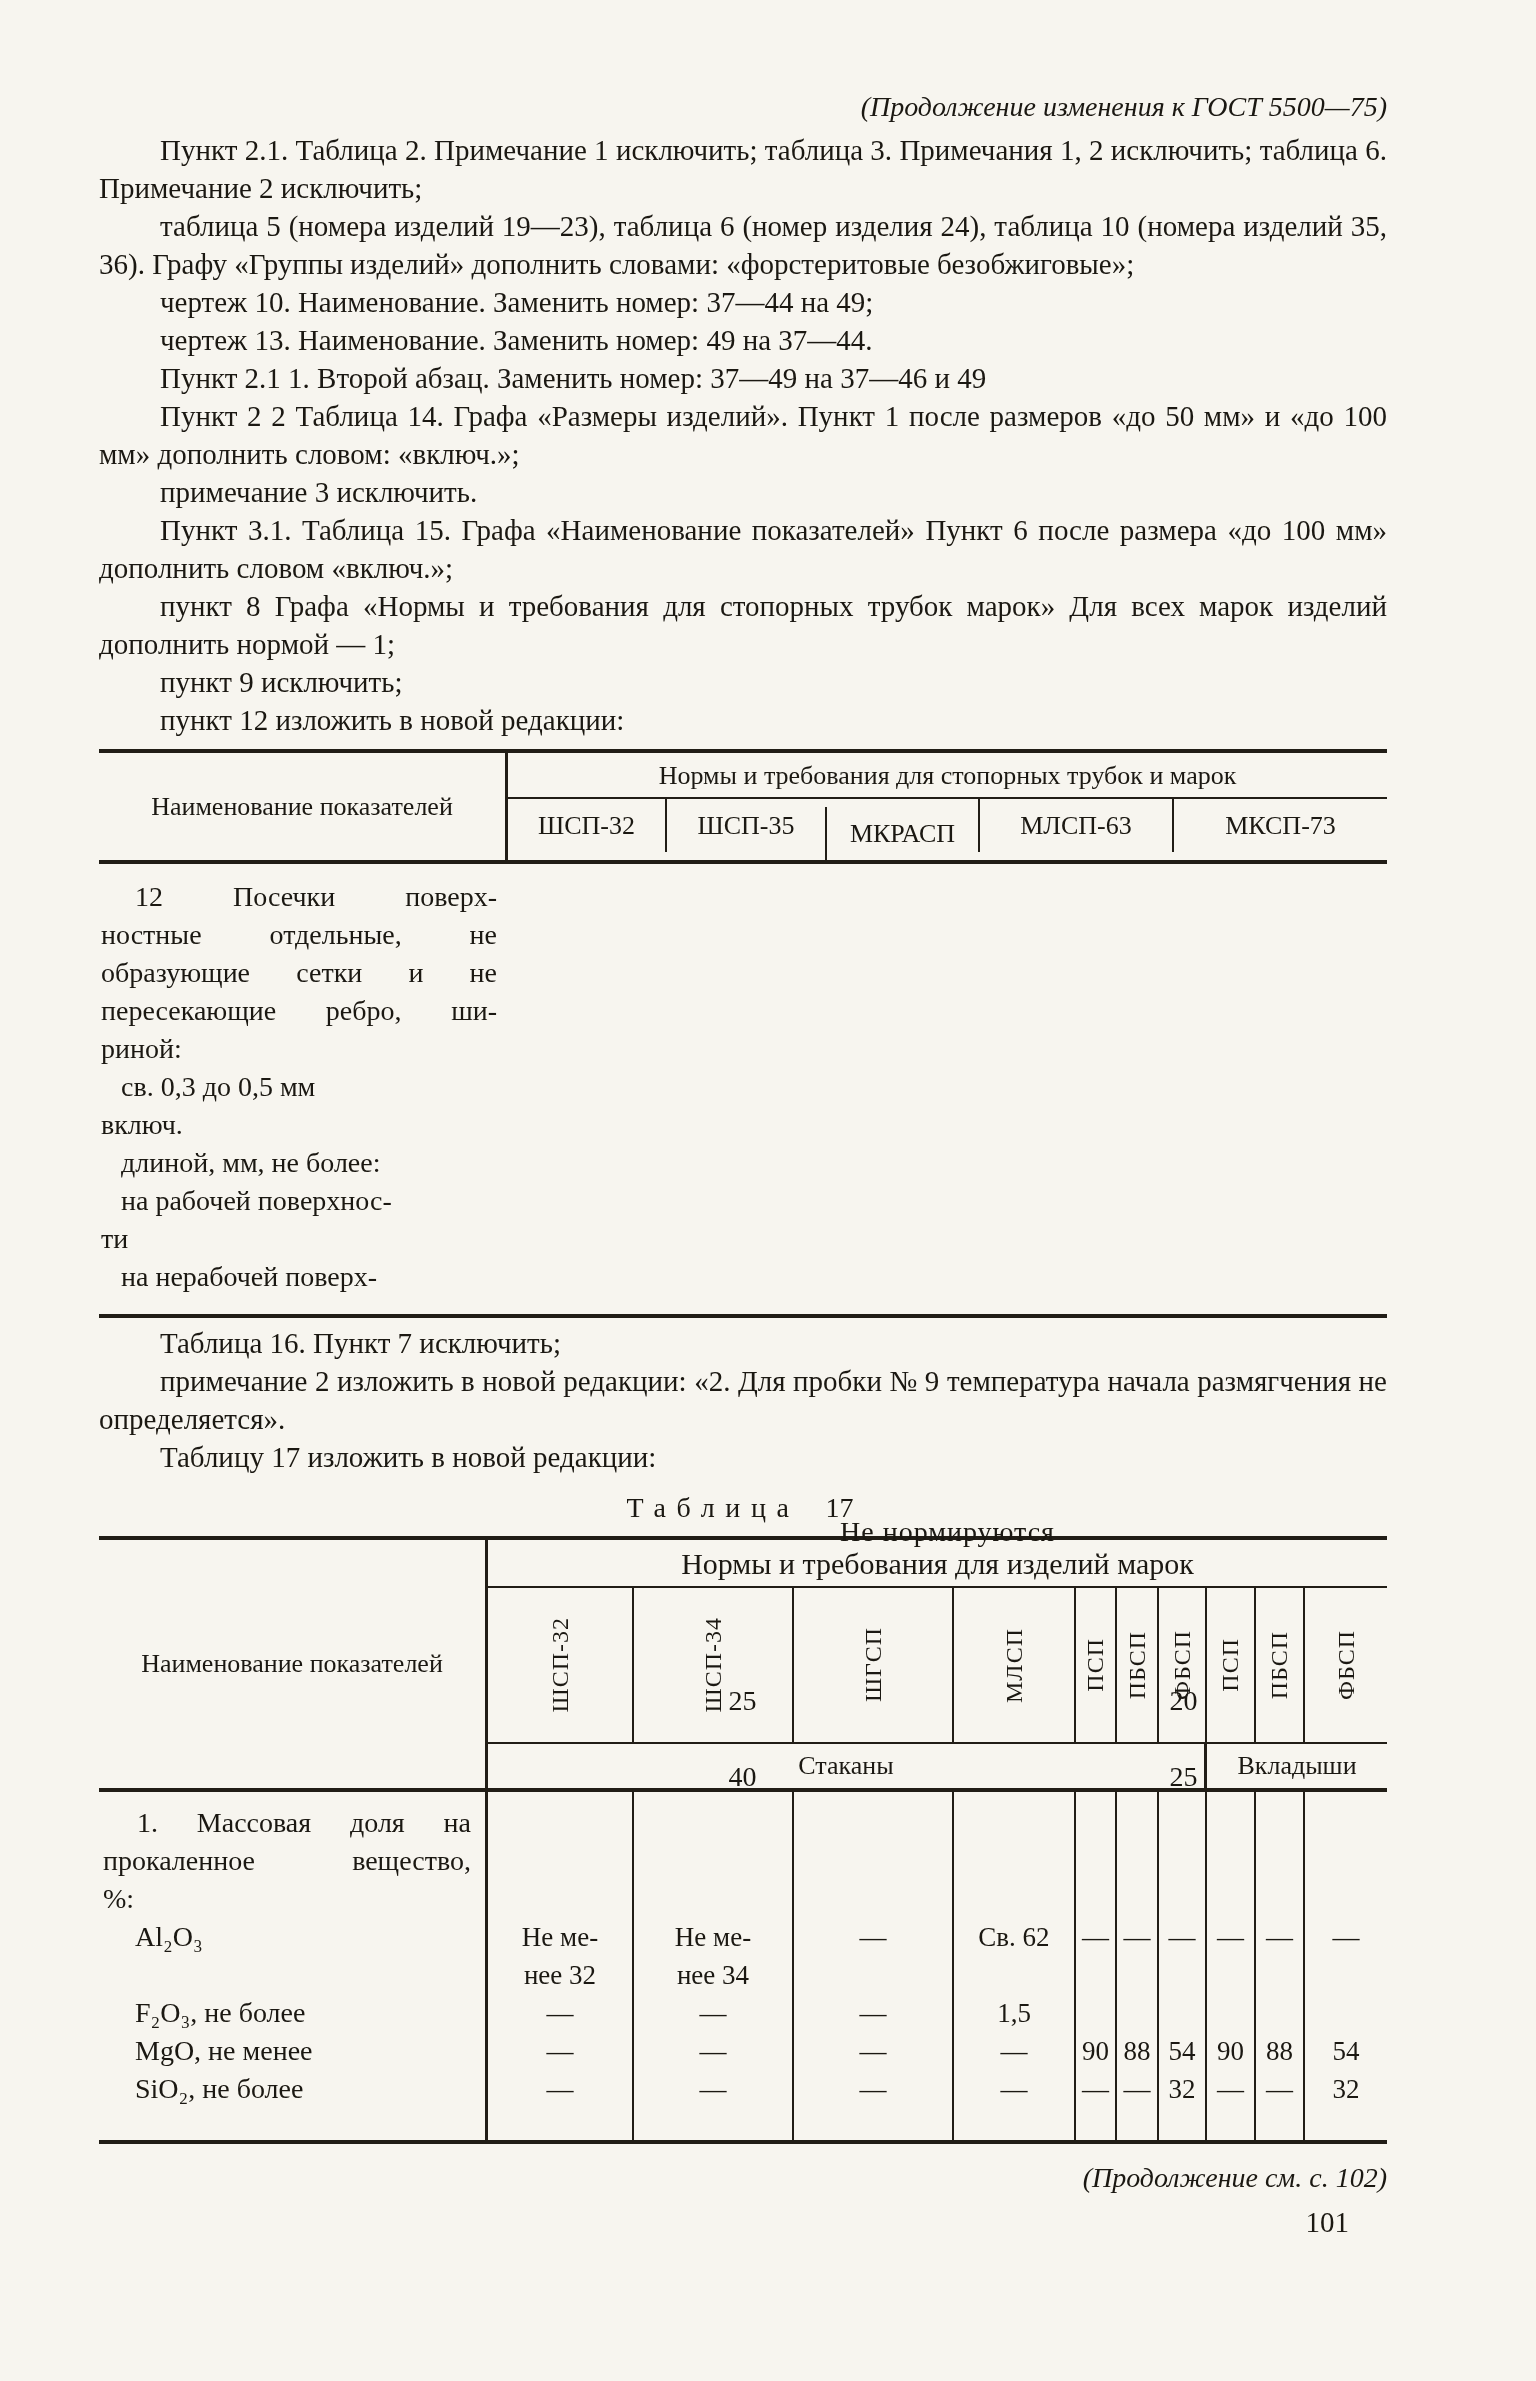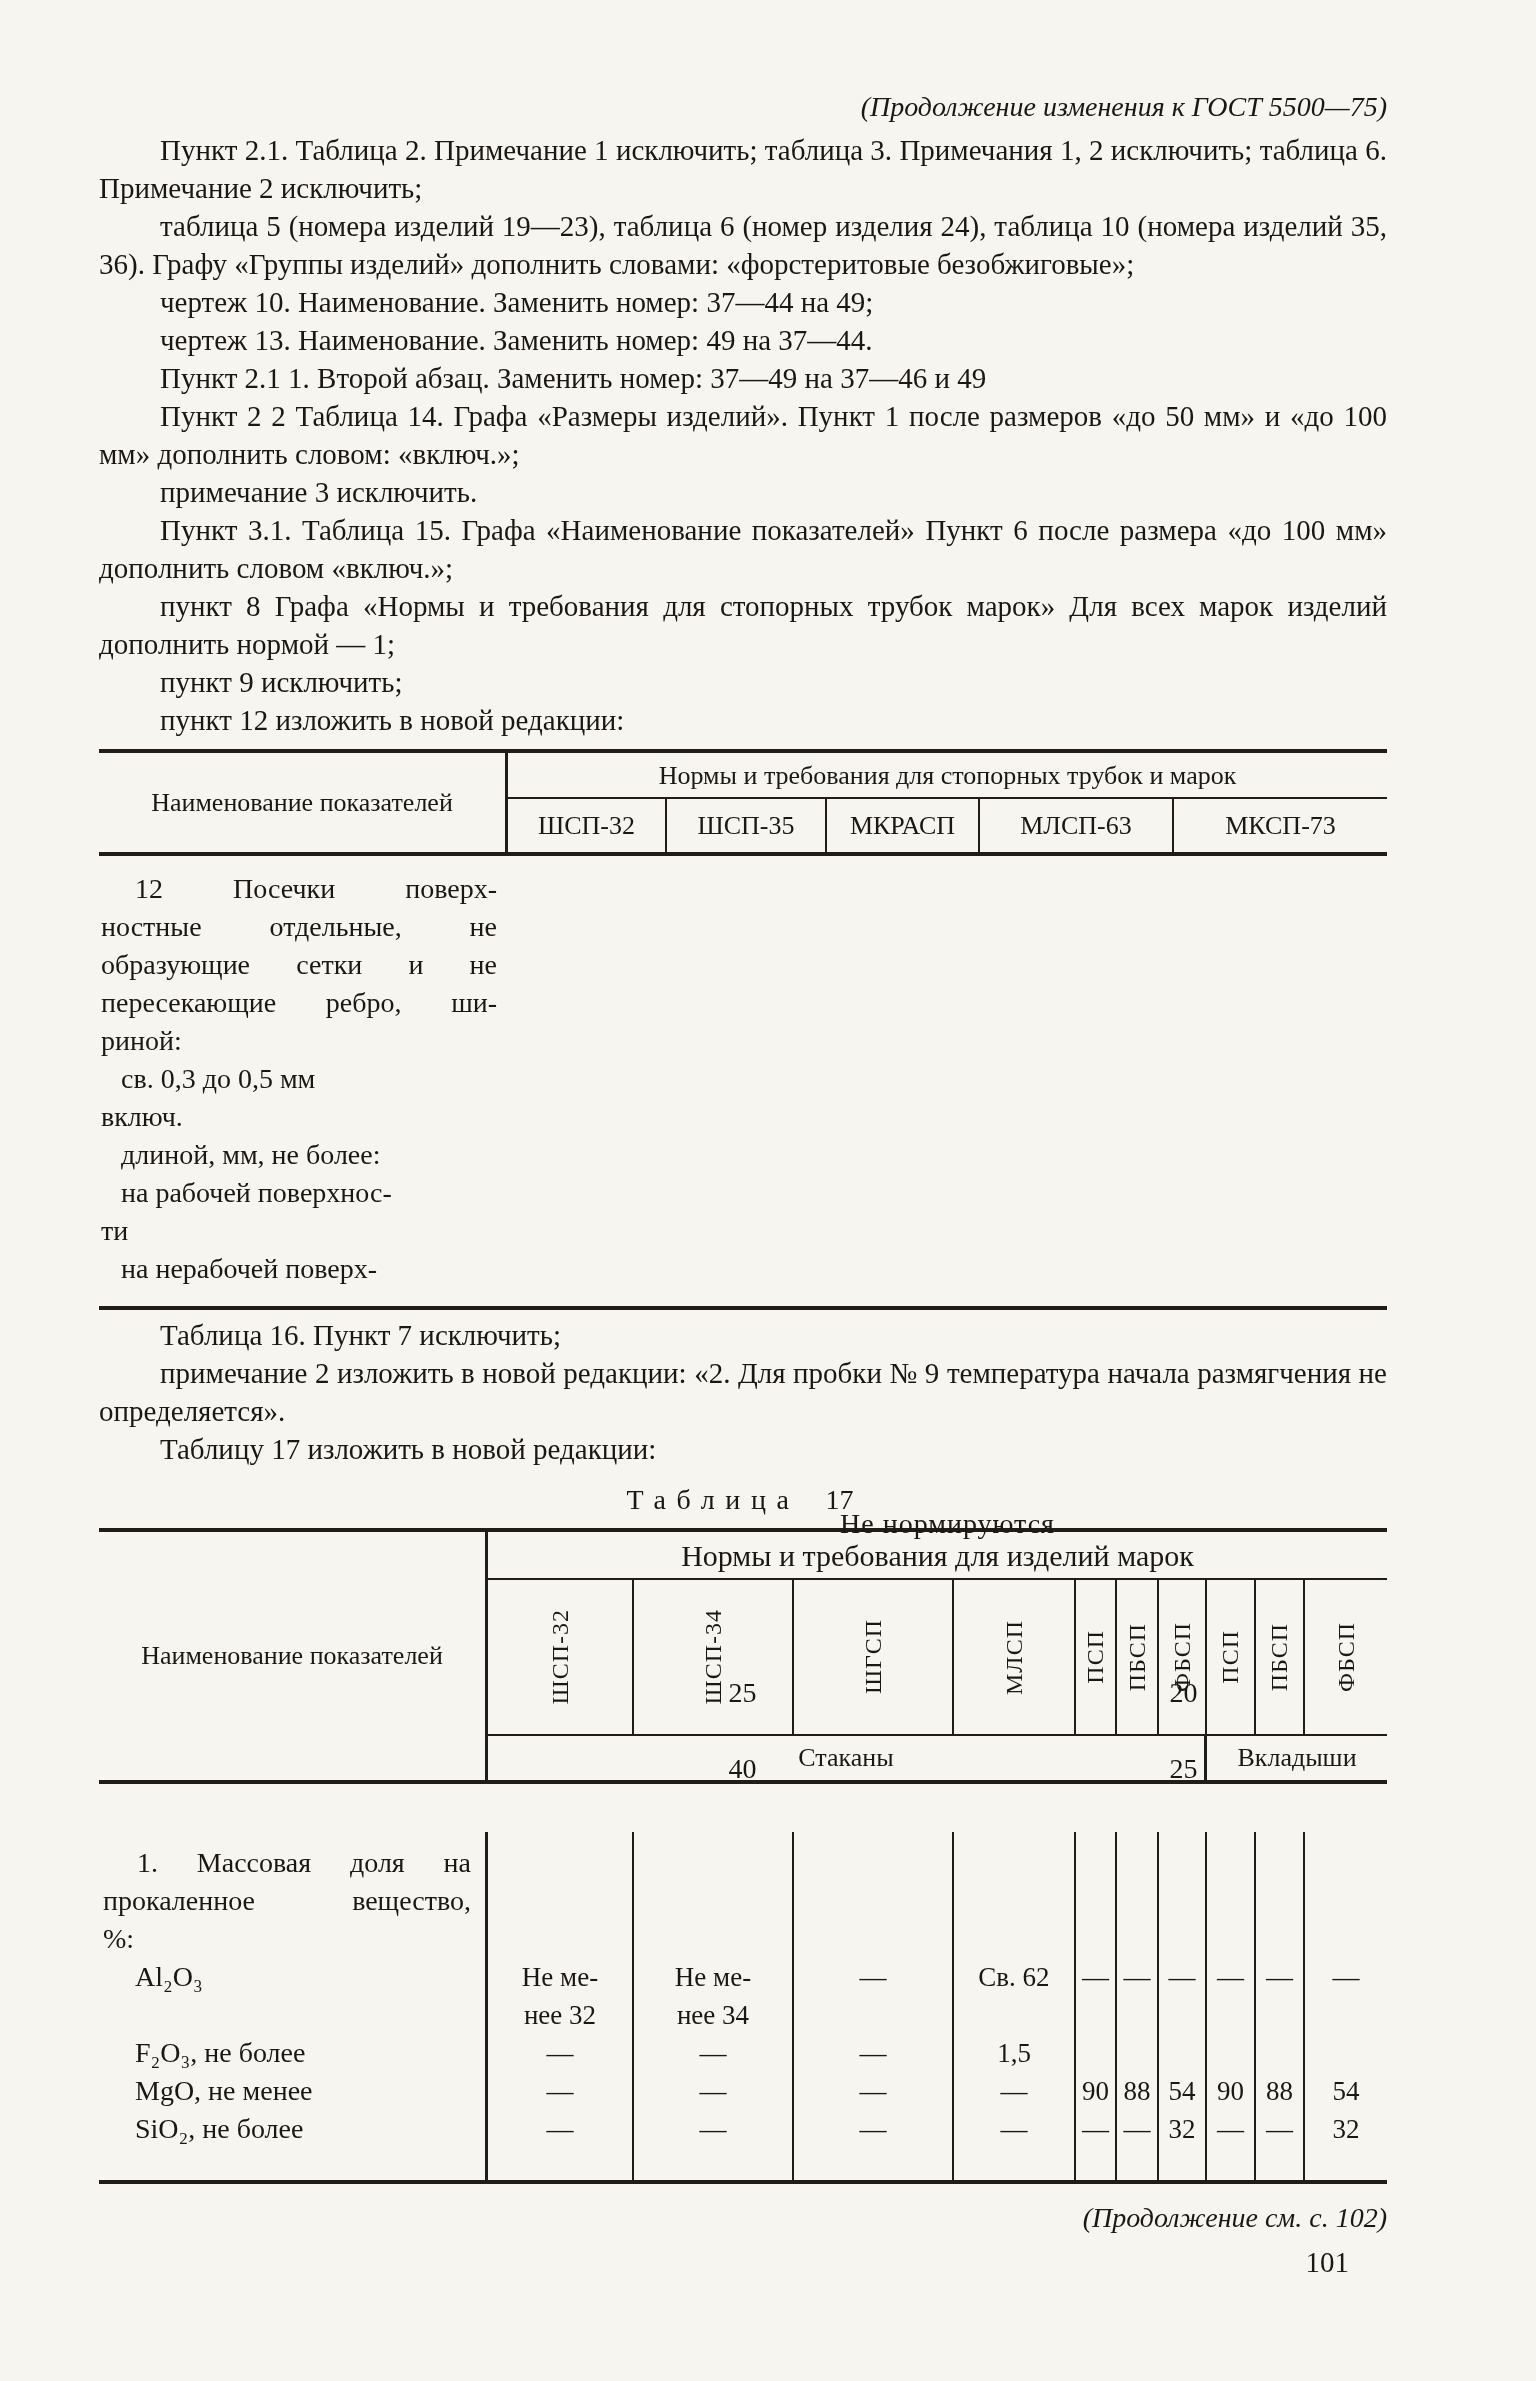--- a/index.html
+++ b/index.html
@@ -29,21 +29,21 @@
   .table15 { margin-top: 10px; border-top: 4px solid #211d16; border-bottom: 4px solid #211d16; }
   .t15-head { display: flex; border-bottom: 4px solid #211d16; }
   .t15-stub {
     width: 406px; display: flex; align-items: center; justify-content: center;
     font-size: 26px; padding: 6px 18px; text-align: center;
   }
   .t15-right { flex: 1; border-left: 3px solid #211d16; }
   .t15-span { text-align: center; font-size: 26px; padding: 8px 0 6px; border-bottom: 2px solid #211d16; }
   .t15-cols { display: flex; }
   .t15-col { display: flex; align-items: center; justify-content: center; font-size: 26px; height: 53px; }
-  .t15-col.c1 { width: 157px; } .t15-col.c2 { width: 160px; } .t15-col.c3 { width: 153px; }
+  .t15-col.c1 { width: 157px; } .t15-col.c2 { width: 160px; } .t15-col.c3 { width: 153px; margin-top: 8px; }
   .t15-col.c4 { width: 194px; } .t15-col.c5 { flex: 1; }
   .t15-col + .t15-col { border-left: 2px solid #211d16; }
 
   .t15-body { display: flex; align-items: flex-end; }
   .t15-bstub { width: 406px; padding: 14px 8px 18px 2px; font-size: 28px; line-height: 38px; }
   .sl.j  { text-align: justify; text-align-last: justify; }
   .sl.i34 { padding-left: 34px; }
   .sl.i20 { padding-left: 20px; }
   .sl.i34.j { padding-left: 0; text-indent: 34px; }
   .t15-bright { flex: 1; border-left: 3px solid #211d16; position: relative; font-size: 28px; }
@@ -77,21 +77,21 @@
   .r8 { width: 49px; }  .r9 { width: 49px; }  .r10 { flex: 1; }
   .rot { writing-mode: vertical-rl; transform: rotate(180deg); font-size: 24px; letter-spacing: 1px; }
   .t17-groups { display: flex; height: 44px; font-size: 26px; }
   .grp { display: flex; align-items: center; justify-content: center; }
   .grp.g1 { width: 716px; }
   .grp.g2 { flex: 1; border-left: 3px solid #211d16; }
 
   .t17-body {
     display: grid;
     grid-template-columns: 386px 147px 160px 160px 122px 41px 42px 48px 49px 49px 1fr;
-    font-size: 28px; line-height: 38px; margin-top: 48px;
+    font-size: 28px; line-height: 38px;
   }
   .tb-s { padding-left: 4px; }
   .tb-s .lbl { padding-left: 32px; }
   .il.j { text-align: justify; text-align-last: justify; padding-right: 14px; }
   .il.i34 { text-indent: 34px; }
   .tb-c {
     border-left: 2px solid #211d16;
     text-align: center; font-size: 27px; white-space: pre-line;
   }
   .tb-c.cl2 { border-left: 3px solid #211d16; }

